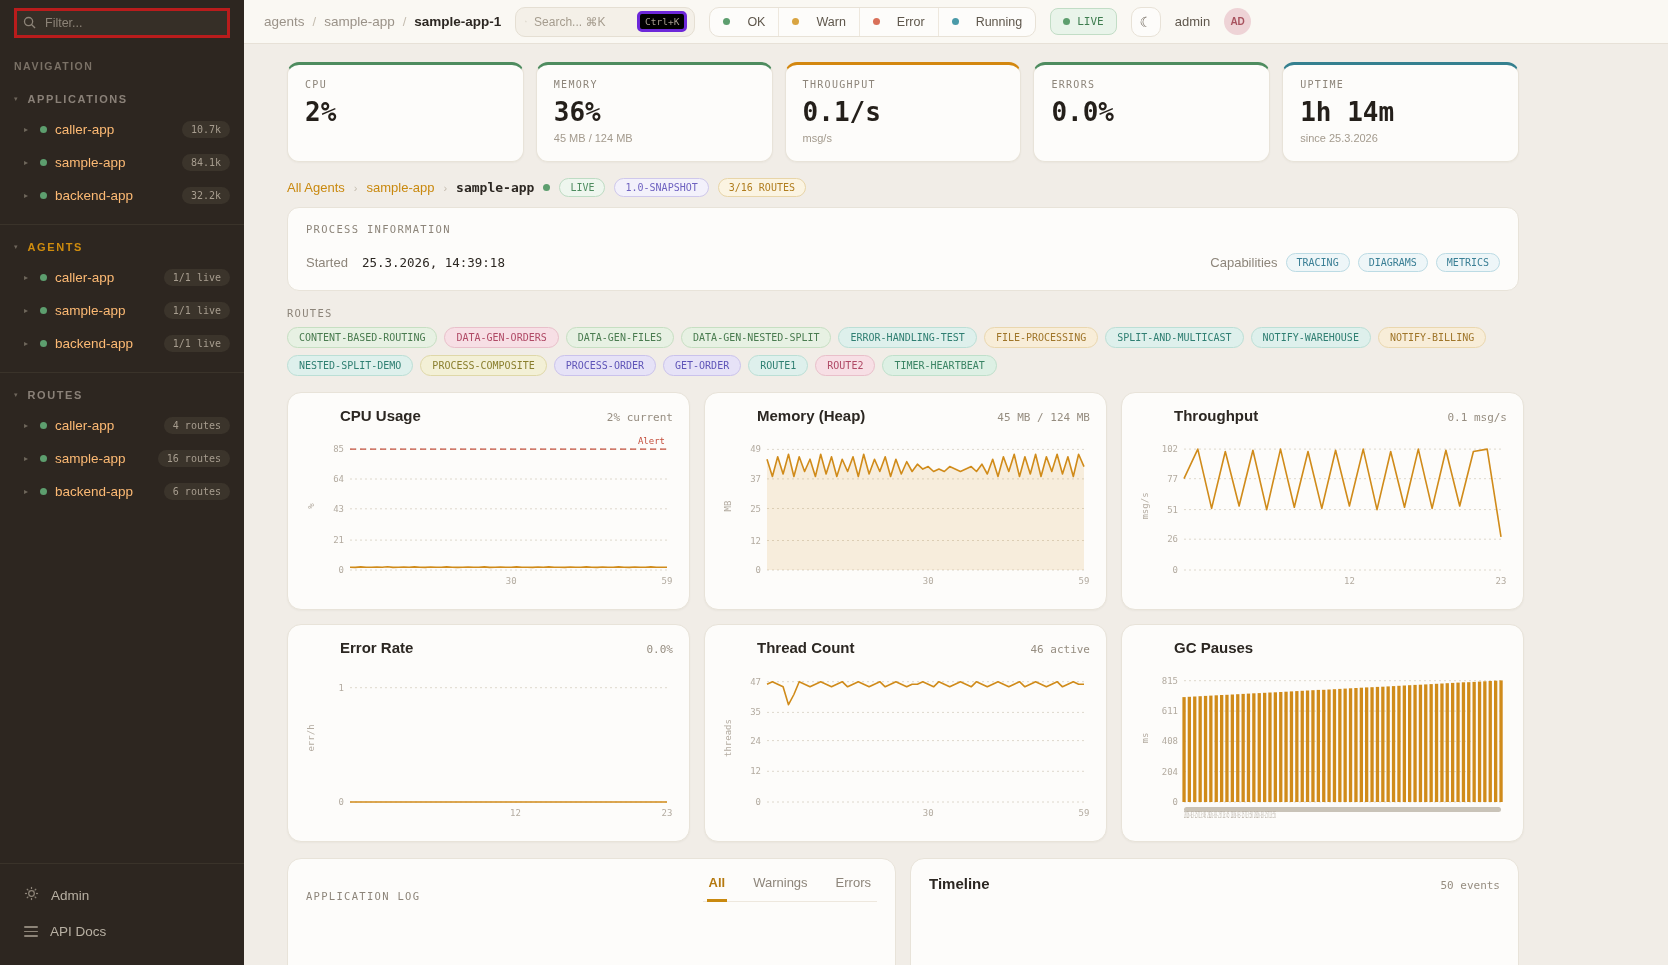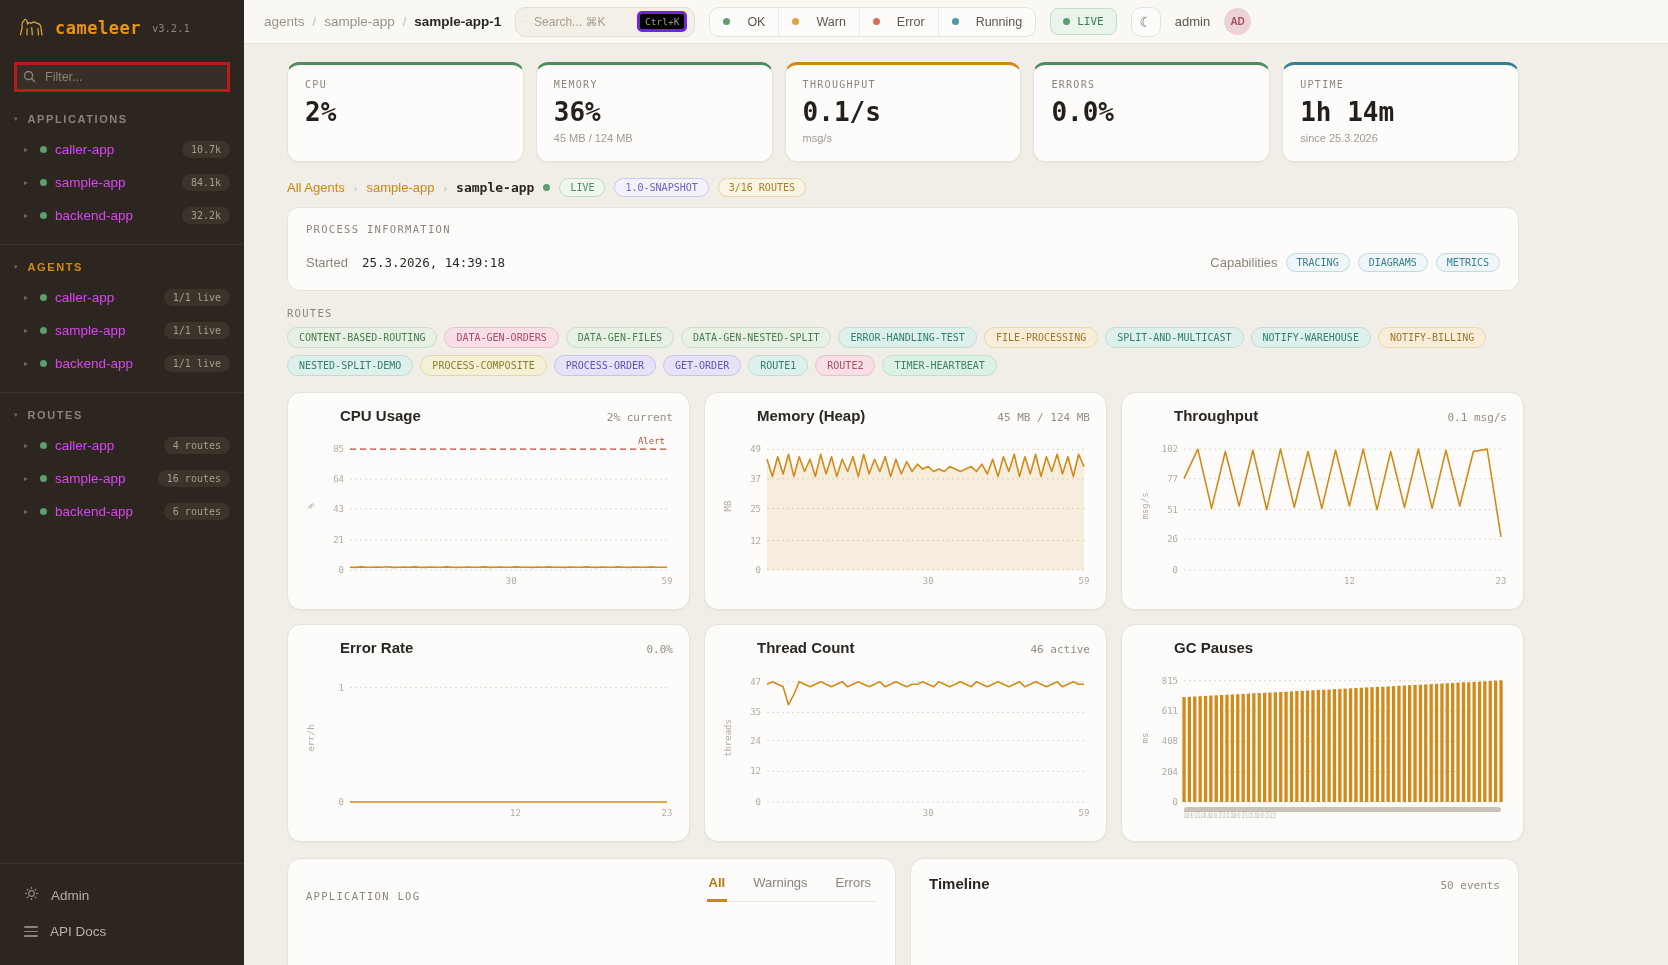--- a/index.html
+++ b/index.html
@@ -19,21 +19,21 @@
   .nav-label { font-size:10.5px; letter-spacing:1.5px; color:#7a7166; font-weight:bold; padding:18px 16px 4px 14px; }
   .side-section { padding:10px 0 12px 0; border-top:1px solid transparent; }
   .side-section + .side-section { border-top:1px solid #3a332a; }
   .sec-head { display:flex; align-items:center; gap:10px; padding:6px 16px 8px 14px; cursor:pointer; }
   .sec-caret { font-size:7px; color:#6f675c; }
   .sec-label { font-size:11px; font-weight:bold; letter-spacing:1.6px; color:#8a8178; }
   .sec-label.active { color:#cf8c0e; }
   .side-item { display:flex; align-items:center; gap:8px; padding:8px 14px 8px 24px; cursor:pointer; }
   .item-caret { font-size:8px; color:#6f675c; width:8px; }
   .dot-green { width:7px; height:7px; border-radius:50%; background:#5d9e6e; }
-  .item-name { font-size:13.5px; color:#d946ef; flex:1; }
+  .item-name { font-size:13.5px; color:#fdba74; flex:1; }
   .item-badge { font-family:"DejaVu Sans Mono", monospace; font-size:10px; color:#a79d8f; background:#3b342b; border-radius:999px; padding:3px 9px; }
   #side-spacer { flex:1; }
   #side-footer { border-top:1px solid #3a332a; padding:12px 0 16px 0; }
   .foot-item { display:flex; align-items:center; gap:12px; padding:10px 16px 10px 24px; font-size:13.5px; color:#b8b0a3; cursor:pointer; }
   .hamburger { display:flex; flex-direction:column; gap:3px; width:14px; }
   .hamburger span { height:1.5px; background:#8d8478; border-radius:1px; }
 
   
   #right { flex:1; display:flex; flex-direction:column; height:965px; }
   #topbar { height:44px; min-height:44px; background:#faf8f3; border-bottom:1px solid #e7e1d7; display:flex; align-items:center; gap:14px; padding:0 20px; }
@@ -117,38 +117,30 @@
   .log-tab { font-size:13px; color:#8d857a; padding:0 2px 9px 2px; cursor:pointer; border-bottom:3px solid transparent; margin-bottom:-1px; }
   .log-tab.active { color:#b5790f; font-weight:bold; border-bottom-color:#c9890f; }
   #tl-head { display:flex; justify-content:space-between; align-items:baseline; }
   #tl-title { font-size:15px; font-weight:bold; color:#2c2722; }
   #tl-events { font-family:"DejaVu Sans Mono",monospace; font-size:11px; color:#968d80; }
 </style>
 </head>
 <body>
 
 <aside id="sidebar">
-  <div class="logo-row">
-    <span>
-      <svg width="30" height="24" viewBox="0 0 34 26" fill="none">
-        <path d="M5 23 L7 15 Q6 9 9 7 Q11 4 12.5 7.5 L13 11 Q15 8 17.5 10 Q20.5 7 23.5 10 Q27 9.5 28 13.5 L29.5 23 M25.5 23 L24.8 16 M12.5 23 L12.5 16 M18.5 23 L17.8 14.8" stroke="#e2a43c" stroke-width="1.4" stroke-linecap="round" stroke-linejoin="round"></path>
-      </svg>
-    </span>
-    <span class="logo-name">cameleer</span>
-    <span class="logo-ver">v3.2.1</span>
-  </div>
 
   <div class="filter-wrap">
     <svg width="13" height="13" viewBox="0 0 14 14">
       <circle cx="6" cy="6" r="4.4" stroke="#8d8478" stroke-width="1.4" fill="none"></circle>
       <line x1="9.4" y1="9.4" x2="13" y2="13" stroke="#8d8478" stroke-width="1.4"></line>
     </svg>
     <input id="filter-input" placeholder="Filter..." style="">
   </div>
 
+  <div class="nav-label">NAVIGATION</div>
 
   <div id="side-sections">
       <div class="side-section">
         <div class="sec-head">
           <span class="sec-caret">▾</span>
           <span class="sec-label">APPLICATIONS</span>
         </div>
         <div class="side-item">
           <span class="item-caret">▸</span>
           <span class="dot-green"></span>

